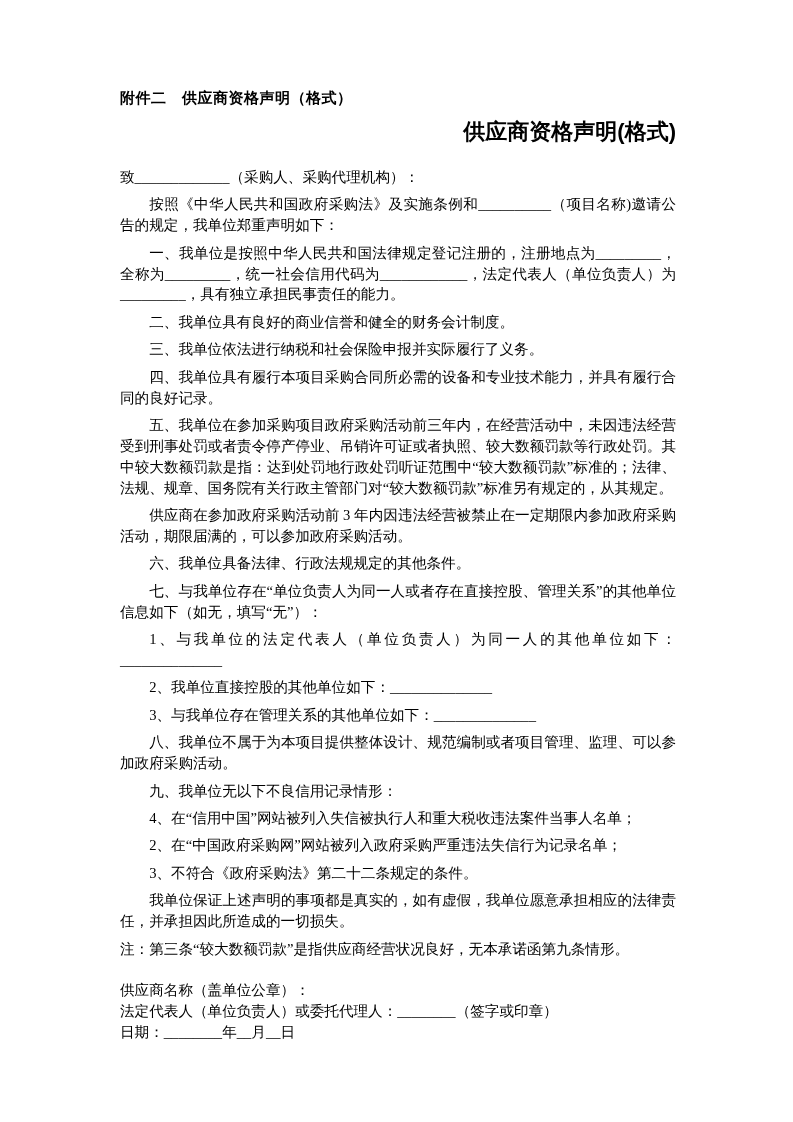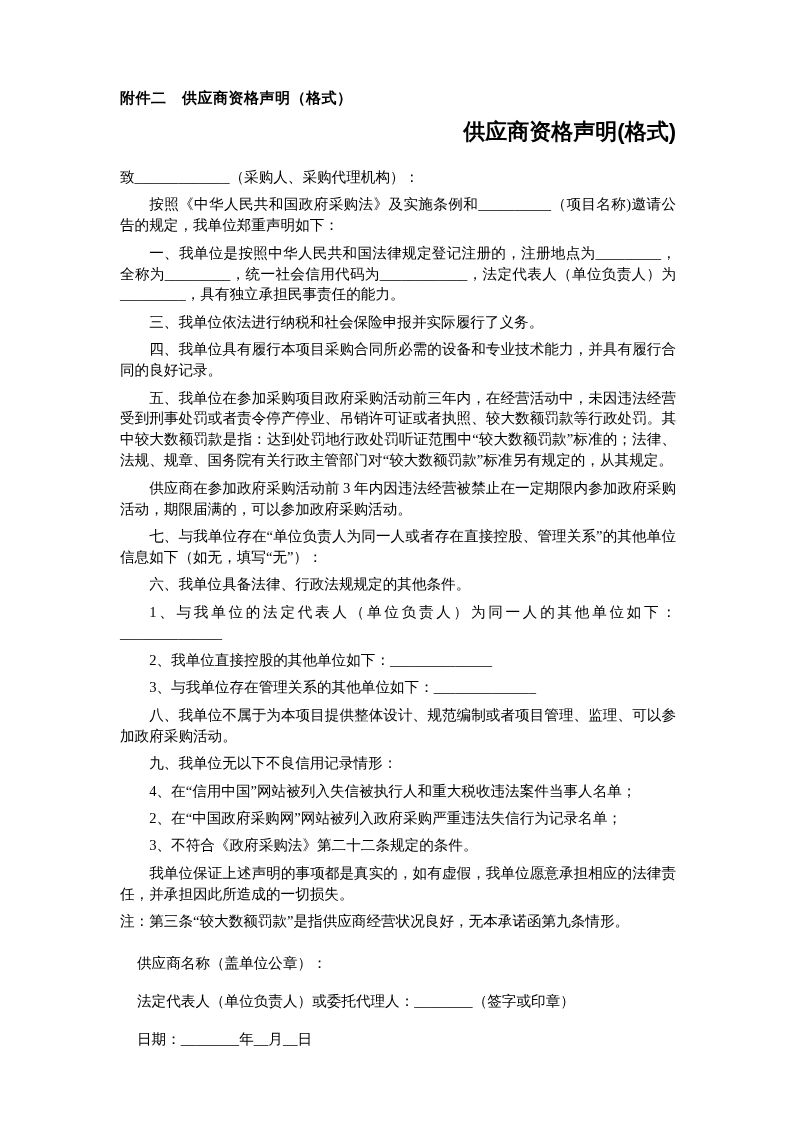--- a/index.html
+++ b/index.html
@@ -47,44 +47,45 @@
     margin: 0 0 6.5px 0;
   }
   .note-line {
     margin: 0 0 6.5px 0;
     text-align: justify;
   }
   .sig-block {
     margin-top: 21px;
   }
   .sig-line {
-    margin: 17px;
+    margin: 0;
     line-height: 20.9px;
   }
 </style>
 </head>
 <body>
 
 <div class="page">
 
   <p class="attachment-label">附件二　供应商资格声明（格式）</p>
 
   <h1 class="doc-title">供应商资格声明(格式)</h1>
 
   <p class="para salutation">致_____________（采购人、采购代理机构）：</p>
 
   <p class="para indent">按照《中华人民共和国政府采购法》及实施条例和__________（项目名称)邀请公告的规定，我单位郑重声明如下：</p>
 
   <p class="para indent">一、我单位是按照中华人民共和国法律规定登记注册的，注册地点为_________，全称为_________，统一社会信用代码为____________，法定代表人（单位负责人）为_________，具有独立承担民事责任的能力。</p>
+  <p class="para indent">二、我单位具有良好的商业信誉和健全的财务会计制度。</p>
   <p class="para indent">三、我单位依法进行纳税和社会保险申报并实际履行了义务。</p>
   <p class="para indent">四、我单位具有履行本项目采购合同所必需的设备和专业技术能力，并具有履行合同的良好记录。</p>
   <p class="para indent">五、我单位在参加采购项目政府采购活动前三年内，在经营活动中，未因违法经营受到刑事处罚或者责令停产停业、吊销许可证或者执照、较大数额罚款等行政处罚。其中较大数额罚款是指：达到处罚地行政处罚听证范围中“较大数额罚款”标准的；法律、法规、规章、国务院有关行政主管部门对“较大数额罚款”标准另有规定的，从其规定。</p>
   <p class="para indent">供应商在参加政府采购活动前 3 年内因违法经营被禁止在一定期限内参加政府采购活动，期限届满的，可以参加政府采购活动。</p>
+  <p class="para indent">六、我单位具备法律、行政法规规定的其他条件。</p>
   <p class="para indent">七、与我单位存在“单位负责人为同一人或者存在直接控股、管理关系”的其他单位信息如下（如无，填写“无”）：</p>
-  <p class="para indent">六、我单位具备法律、行政法规规定的其他条件。</p>
   <p class="para indent">1、与我单位的法定代表人（单位负责人）为同一人的其他单位如下：______________</p>
   <p class="para indent">2、我单位直接控股的其他单位如下：______________</p>
   <p class="para indent">3、与我单位存在管理关系的其他单位如下：______________</p>
   <p class="para indent">八、我单位不属于为本项目提供整体设计、规范编制或者项目管理、监理、可以参加政府采购活动。</p>
   <p class="para indent">九、我单位无以下不良信用记录情形：</p>
   <p class="para indent">4、在“信用中国”网站被列入失信被执行人和重大税收违法案件当事人名单；</p>
   <p class="para indent">2、在“中国政府采购网”网站被列入政府采购严重违法失信行为记录名单；</p>
   <p class="para indent">3、不符合《政府采购法》第二十二条规定的条件。</p>
   <p class="para indent">我单位保证上述声明的事项都是真实的，如有虚假，我单位愿意承担相应的法律责任，并承担因此所造成的一切损失。</p>
 

